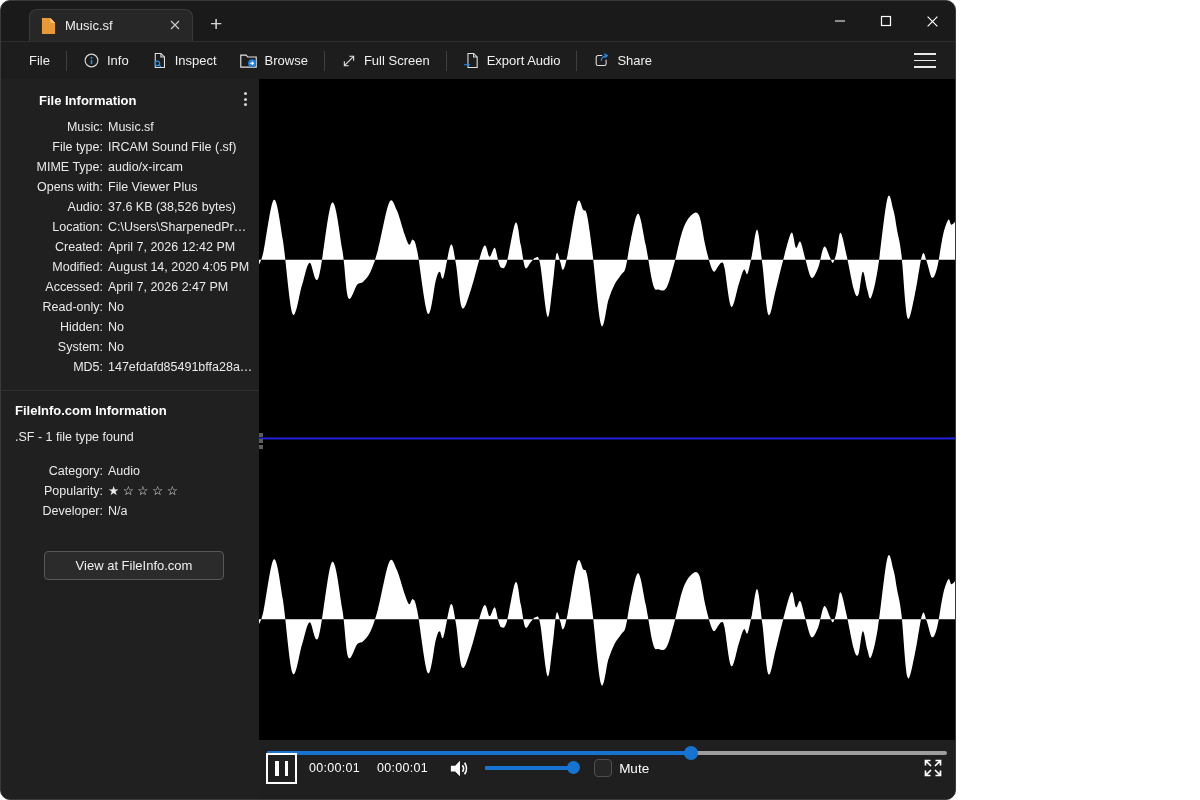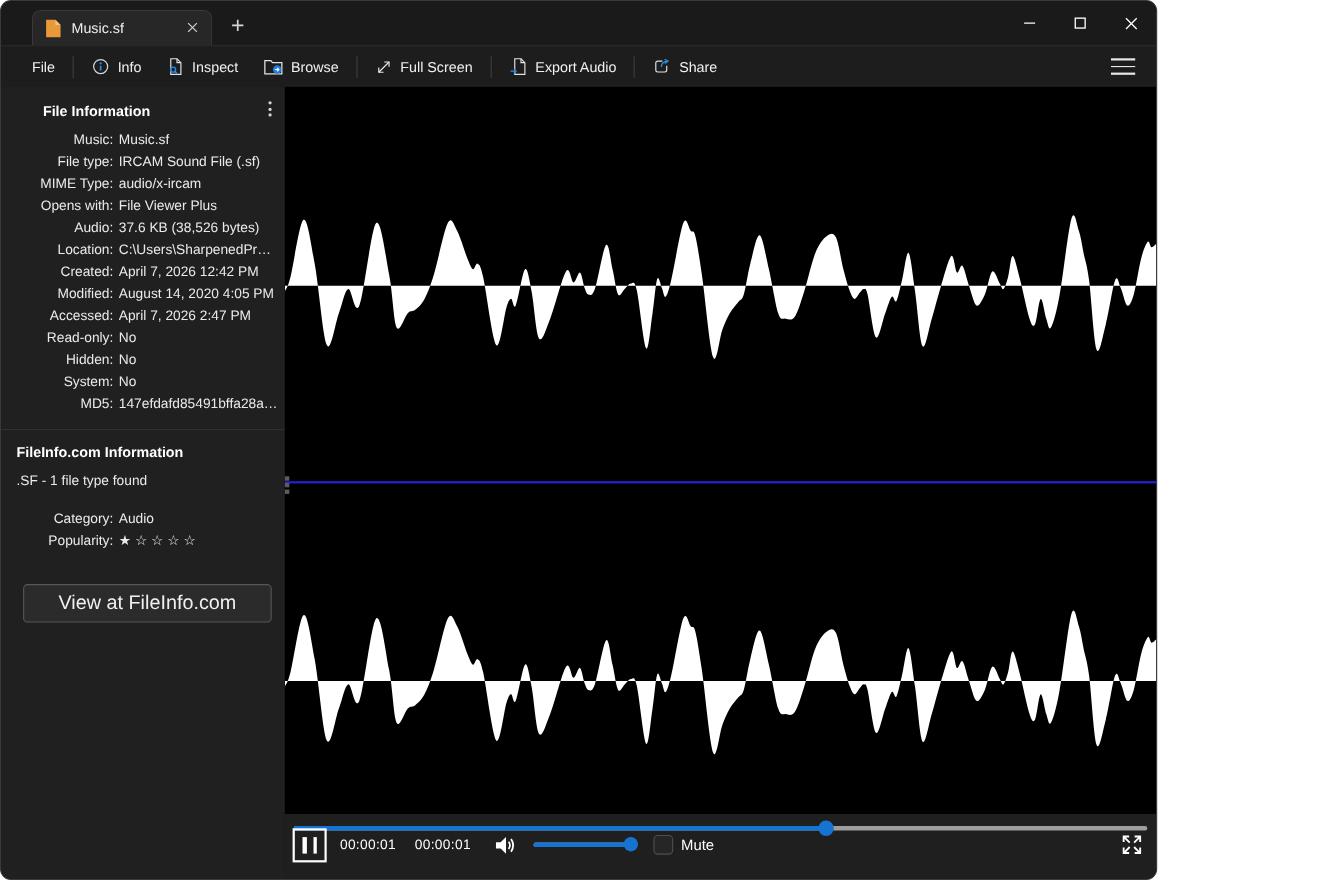--- a/index.html
+++ b/index.html
@@ -1,16 +1,16 @@
 <!DOCTYPE html>
 <html><head>
 <meta charset="utf-8">
 <style>
   html,body{margin:0;padding:0;background:#ffffff;font-family:"Liberation Sans","DejaVu Sans",sans-serif;}
-  .window{width:1052px;height:800px;box-sizing:border-box;position:relative;overflow:hidden;
+  .window{width:956px;height:800px;box-sizing:border-box;position:relative;overflow:hidden;
           border-radius:10px;border:1px solid #3a3a3a;background:#1a1a1a;}
   
   .titlebar{height:40px;background:#1a1a1a;display:flex;align-items:flex-end;position:relative;}
   .tab{height:32px;width:164px;margin-left:28px;background:#272727;border:1px solid #3a3a3a;border-bottom:none;
        border-radius:8px 8px 0 0;display:flex;align-items:center;padding:0 9px 0 11px;box-sizing:border-box;}
   .tab-title{color:#f0f0f0;font-size:13px;margin-left:9px;flex:1;white-space:nowrap;overflow:hidden;}
   .tab-close{color:#c9c9c9;font-size:13px;line-height:1;padding:2px;cursor:default;}
   .newtab{color:#d4d4d4;font-size:21px;font-weight:300;margin:0 0 7px 17px;line-height:1;}
   .win-controls{position:absolute;right:0;top:0;height:40px;display:flex;}
   .win-btn{width:46px;height:40px;display:flex;align-items:center;justify-content:center;}
@@ -29,21 +29,21 @@
   .side-title{font-size:13px;font-weight:bold;color:#ffffff;margin:4px 0 9px 0;}
   .kebab{display:flex;flex-direction:column;gap:2.5px;padding:3px 6px;}
   .kebab i{width:3px;height:3px;border-radius:50%;background:#d2d2d2;display:block;}
   .info-row{display:flex;line-height:20px;font-size:12.5px;color:#eaeaea;white-space:nowrap;}
   .info-label{width:88px;text-align:right;margin-right:5px;flex-shrink:0;}
   .info-value{overflow:hidden;text-overflow:ellipsis;}
   .side-div{border:none;border-top:1px solid #303030;margin:13px -6px 12px -14px;}
   .side-sub{font-size:12.5px;color:#eaeaea;margin:1px 0 0 0;line-height:20px;}
   .gap14{height:14px;}
   .view-btn{display:block;margin:30px auto 0 auto;background:#2b2b2b;color:#f0f0f0;border:1px solid #575757;
-            border-radius:4px;font-size:18px;padding:6px 31px;font-family:inherit;}
+            border-radius:4px;font-size:13px;padding:6px 31px;font-family:inherit;}
   .main{flex:1;min-width:0;display:flex;flex-direction:column;}
   .wave-area{flex:1;background:#000000;position:relative;overflow:hidden;}
   .wave-area svg{display:block;width:100%;height:100%;}
   .splitter-grip{position:absolute;left:258px;top:432px;display:flex;flex-direction:column;gap:2px;z-index:5;}
   .splitter-grip i{width:4px;height:4px;background:#5c5c5c;display:block;}
   
   .controls{height:60px;background:#1f1f1f;position:relative;}
   .seek{position:absolute;top:11px;left:8px;right:8px;height:4px;background:#9e9e9e;border-radius:2px;}
   .seek-fill{position:absolute;left:0;top:0;height:100%;background:#1673d2;border-radius:2px;}
   .seek-thumb{position:absolute;top:-5px;width:14px;height:14px;border-radius:50%;background:#1673d2;margin-left:-7px;}
@@ -233,20 +233,24 @@
       <div class="gap14"></div>
       <div id="fileinfo-rows">
           <div class="info-row">
             <span class="info-label">Category:</span>
             <span class="info-value">Audio</span>
           </div>
           <div class="info-row">
             <span class="info-label">Popularity:</span>
             <span class="info-value">★ ☆ ☆ ☆ ☆</span>
           </div>
+          <div class="info-row">
+            <span class="info-label">Developer:</span>
+            <span class="info-value">N/a</span>
+          </div>
         </div>
       <button class="view-btn">View at FileInfo.com</button>
     </aside>
 
     <div class="main">
       <div class="wave-area">
         <svg id="wave-svg" viewBox="0 0 936 662" preserveAspectRatio="none">
           <rect x="0" y="359" width="936" height="2" fill="#2222dd"></rect>
         <path d="M 0 181 L 0 186 C 1.0 183.8 2.7 183.8 6 173 C 9.3 162.2 15.7 123.0 20 121 C 24.3 119.0 27.8 142.0 32 161 C 36.2 180.0 40.7 227.5 45 235 C 49.3 242.5 54.2 214.5 58 206 C 61.8 197.5 64.3 185.2 68 184 C 71.7 182.8 75.0 209.0 80 199 C 85.0 189.0 92.7 128.7 98 124 C 103.3 119.3 108.3 155.2 112 171 C 115.7 186.8 116.7 213.2 120 219 C 123.3 224.8 128.7 208.7 132 206 C 135.3 203.3 137.0 205.2 140 203 C 143.0 200.8 146.7 198.3 150 193 C 153.3 187.7 155.8 182.5 160 171 C 164.2 159.5 170.8 130.7 175 124 C 179.2 117.3 181.5 125.7 185 131 C 188.5 136.3 193.2 150.2 196 156 C 198.8 161.8 200.2 165.2 202 166 C 203.8 166.8 205.2 159.8 207 161 C 208.8 162.2 209.7 160.7 213 173 C 216.3 185.3 222.8 230.3 227 235 C 231.2 239.7 235.3 208.0 238 201 C 240.7 194.0 241.3 193.3 243 193 C 244.7 192.7 245.5 203.5 248 199 C 250.5 194.5 255.2 168.2 258 166 C 260.8 163.8 262.5 175.5 265 186 C 267.5 196.5 269.7 224.8 273 229 C 276.3 233.2 280.2 221.2 285 211 C 289.8 200.8 297.8 173.5 302 168 C 306.2 162.5 307.5 177.8 310 178 C 312.5 178.2 315.0 168.2 317 169 C 319.0 169.8 320.5 179.7 322 183 C 323.5 186.3 324.2 188.8 326 189 C 327.8 189.2 329.8 191.5 333 184 C 336.2 176.5 341.8 147.0 345 144 C 348.2 141.0 349.8 158.5 352 166 C 354.2 173.5 355.8 186.0 358 189 C 360.2 192.0 362.7 185.7 365 184 C 367.3 182.3 369.8 178.8 372 179 C 374.2 179.2 375.3 175.2 378 185 C 380.7 194.8 385.2 234.5 388 238 C 390.8 241.5 393.0 216.5 395 206 C 397.0 195.5 398.3 178.8 400 175 C 401.7 171.2 403.5 180.3 405 183 C 406.5 185.7 407.3 192.2 409 191 C 410.7 189.8 411.8 187.2 415 176 C 418.2 164.8 424.5 131.5 428 124 C 431.5 116.5 433.8 129.0 436 131 C 438.2 133.0 439.0 129.3 441 136 C 443.0 142.7 444.8 152.7 448 171 C 451.2 189.3 456.3 237.7 460 246 C 463.7 254.3 467.0 227.7 470 221 C 473.0 214.3 475.2 210.2 478 206 C 480.8 201.8 484.5 198.8 487 196 C 489.5 193.2 490.8 194.8 493 189 C 495.2 183.2 497.2 170.0 500 161 C 502.8 152.0 506.7 134.2 510 135 C 513.3 135.8 516.7 154.2 520 166 C 523.3 177.8 527.0 198.5 530 206 C 533.0 213.5 535.0 210.5 538 211 C 541.0 211.5 544.7 213.2 548 209 C 551.3 204.8 554.3 195.7 558 186 C 561.7 176.3 566.0 159.3 570 151 C 574.0 142.7 578.3 138.3 582 136 C 585.7 133.7 589.0 132.0 592 137 C 595.0 142.0 597.5 157.8 600 166 C 602.5 174.2 605.0 181.5 607 186 C 609.0 190.5 610.2 192.8 612 193 C 613.8 193.2 616.3 188.5 618 187 C 619.7 185.5 620.7 183.7 622 184 C 623.3 184.3 623.8 181.7 626 189 C 628.2 196.3 631.8 225.2 635 228 C 638.2 230.8 642.2 212.2 645 206 C 647.8 199.8 650.0 192.8 652 191 C 654.0 189.2 655.2 197.5 657 195 C 658.8 192.5 660.8 183.3 663 176 C 665.2 168.7 667.7 149.3 670 151 C 672.3 152.7 674.5 171.8 677 186 C 679.5 200.2 682.0 231.8 685 236 C 688.0 240.2 691.7 220.2 695 211 C 698.3 201.8 701.5 190.5 705 181 C 708.5 171.5 713.2 156.0 716 154 C 718.8 152.0 720.0 167.5 722 169 C 724.0 170.5 725.8 161.0 728 163 C 730.2 165.0 732.5 175.0 735 181 C 737.5 187.0 740.2 197.7 743 199 C 745.8 200.3 749.2 194.2 752 189 C 754.8 183.8 757.3 169.7 760 168 C 762.7 166.3 766.0 176.3 768 179 C 770.0 181.7 770.5 185.0 772 184 C 773.5 183.0 775.3 178.0 777 173 C 778.7 168.0 779.8 153.5 782 154 C 784.2 154.5 787.0 166.5 790 176 C 793.0 185.5 797.3 204.3 800 211 C 802.7 217.7 804.0 219.0 806 216 C 808.0 213.0 810.0 193.8 812 193 C 814.0 192.2 816.2 206.7 818 211 C 819.8 215.3 820.7 222.3 823 219 C 825.3 215.7 828.3 207.5 832 191 C 835.7 174.5 841.5 130.0 845 120 C 848.5 110.0 850.8 125.8 853 131 C 855.2 136.2 856.2 143.5 858 151 C 859.8 158.5 861.7 161.3 864 176 C 866.3 190.7 869.0 232.3 872 239 C 875.0 245.7 878.7 226.5 882 216 C 885.3 205.5 889.3 181.5 892 176 C 894.7 170.5 895.8 179.2 898 183 C 900.2 186.8 902.7 198.0 905 199 C 907.3 200.0 909.5 196.2 912 189 C 914.5 181.8 917.5 164.0 920 156 C 922.5 148.0 925.2 142.7 927 141 C 928.8 139.3 929.5 145.7 931 146 C 932.5 146.3 935.2 143.5 936 143 L 936 181 Z" fill="#ffffff"></path>
             <path d="M 0 541 L 0 546 C 1.0 543.8 2.7 543.8 6 533 C 9.3 522.2 15.7 483.0 20 481 C 24.3 479.0 27.8 502.0 32 521 C 36.2 540.0 40.7 587.5 45 595 C 49.3 602.5 54.2 574.5 58 566 C 61.8 557.5 64.3 545.2 68 544 C 71.7 542.8 75.0 569.0 80 559 C 85.0 549.0 92.7 488.7 98 484 C 103.3 479.3 108.3 515.2 112 531 C 115.7 546.8 116.7 573.2 120 579 C 123.3 584.8 128.7 568.7 132 566 C 135.3 563.3 137.0 565.2 140 563 C 143.0 560.8 146.7 558.3 150 553 C 153.3 547.7 155.8 542.5 160 531 C 164.2 519.5 170.8 490.7 175 484 C 179.2 477.3 181.5 485.7 185 491 C 188.5 496.3 193.2 510.2 196 516 C 198.8 521.8 200.2 525.2 202 526 C 203.8 526.8 205.2 519.8 207 521 C 208.8 522.2 209.7 520.7 213 533 C 216.3 545.3 222.8 590.3 227 595 C 231.2 599.7 235.3 568.0 238 561 C 240.7 554.0 241.3 553.3 243 553 C 244.7 552.7 245.5 563.5 248 559 C 250.5 554.5 255.2 528.2 258 526 C 260.8 523.8 262.5 535.5 265 546 C 267.5 556.5 269.7 584.8 273 589 C 276.3 593.2 280.2 581.2 285 571 C 289.8 560.8 297.8 533.5 302 528 C 306.2 522.5 307.5 537.8 310 538 C 312.5 538.2 315.0 528.2 317 529 C 319.0 529.8 320.5 539.7 322 543 C 323.5 546.3 324.2 548.8 326 549 C 327.8 549.2 329.8 551.5 333 544 C 336.2 536.5 341.8 507.0 345 504 C 348.2 501.0 349.8 518.5 352 526 C 354.2 533.5 355.8 546.0 358 549 C 360.2 552.0 362.7 545.7 365 544 C 367.3 542.3 369.8 538.8 372 539 C 374.2 539.2 375.3 535.2 378 545 C 380.7 554.8 385.2 594.5 388 598 C 390.8 601.5 393.0 576.5 395 566 C 397.0 555.5 398.3 538.8 400 535 C 401.7 531.2 403.5 540.3 405 543 C 406.5 545.7 407.3 552.2 409 551 C 410.7 549.8 411.8 547.2 415 536 C 418.2 524.8 424.5 491.5 428 484 C 431.5 476.5 433.8 489.0 436 491 C 438.2 493.0 439.0 489.3 441 496 C 443.0 502.7 444.8 512.7 448 531 C 451.2 549.3 456.3 597.7 460 606 C 463.7 614.3 467.0 587.7 470 581 C 473.0 574.3 475.2 570.2 478 566 C 480.8 561.8 484.5 558.8 487 556 C 489.5 553.2 490.8 554.8 493 549 C 495.2 543.2 497.2 530.0 500 521 C 502.8 512.0 506.7 494.2 510 495 C 513.3 495.8 516.7 514.2 520 526 C 523.3 537.8 527.0 558.5 530 566 C 533.0 573.5 535.0 570.5 538 571 C 541.0 571.5 544.7 573.2 548 569 C 551.3 564.8 554.3 555.7 558 546 C 561.7 536.3 566.0 519.3 570 511 C 574.0 502.7 578.3 498.3 582 496 C 585.7 493.7 589.0 492.0 592 497 C 595.0 502.0 597.5 517.8 600 526 C 602.5 534.2 605.0 541.5 607 546 C 609.0 550.5 610.2 552.8 612 553 C 613.8 553.2 616.3 548.5 618 547 C 619.7 545.5 620.7 543.7 622 544 C 623.3 544.3 623.8 541.7 626 549 C 628.2 556.3 631.8 585.2 635 588 C 638.2 590.8 642.2 572.2 645 566 C 647.8 559.8 650.0 552.8 652 551 C 654.0 549.2 655.2 557.5 657 555 C 658.8 552.5 660.8 543.3 663 536 C 665.2 528.7 667.7 509.3 670 511 C 672.3 512.7 674.5 531.8 677 546 C 679.5 560.2 682.0 591.8 685 596 C 688.0 600.2 691.7 580.2 695 571 C 698.3 561.8 701.5 550.5 705 541 C 708.5 531.5 713.2 516.0 716 514 C 718.8 512.0 720.0 527.5 722 529 C 724.0 530.5 725.8 521.0 728 523 C 730.2 525.0 732.5 535.0 735 541 C 737.5 547.0 740.2 557.7 743 559 C 745.8 560.3 749.2 554.2 752 549 C 754.8 543.8 757.3 529.7 760 528 C 762.7 526.3 766.0 536.3 768 539 C 770.0 541.7 770.5 545.0 772 544 C 773.5 543.0 775.3 538.0 777 533 C 778.7 528.0 779.8 513.5 782 514 C 784.2 514.5 787.0 526.5 790 536 C 793.0 545.5 797.3 564.3 800 571 C 802.7 577.7 804.0 579.0 806 576 C 808.0 573.0 810.0 553.8 812 553 C 814.0 552.2 816.2 566.7 818 571 C 819.8 575.3 820.7 582.3 823 579 C 825.3 575.7 828.3 567.5 832 551 C 835.7 534.5 841.5 490.0 845 480 C 848.5 470.0 850.8 485.8 853 491 C 855.2 496.2 856.2 503.5 858 511 C 859.8 518.5 861.7 521.3 864 536 C 866.3 550.7 869.0 592.3 872 599 C 875.0 605.7 878.7 586.5 882 576 C 885.3 565.5 889.3 541.5 892 536 C 894.7 530.5 895.8 539.2 898 543 C 900.2 546.8 902.7 558.0 905 559 C 907.3 560.0 909.5 556.2 912 549 C 914.5 541.8 917.5 524.0 920 516 C 922.5 508.0 925.2 502.7 927 501 C 928.8 499.3 929.5 505.7 931 506 C 932.5 506.3 935.2 503.5 936 503 L 936 541 Z" fill="#ffffff"></path>

